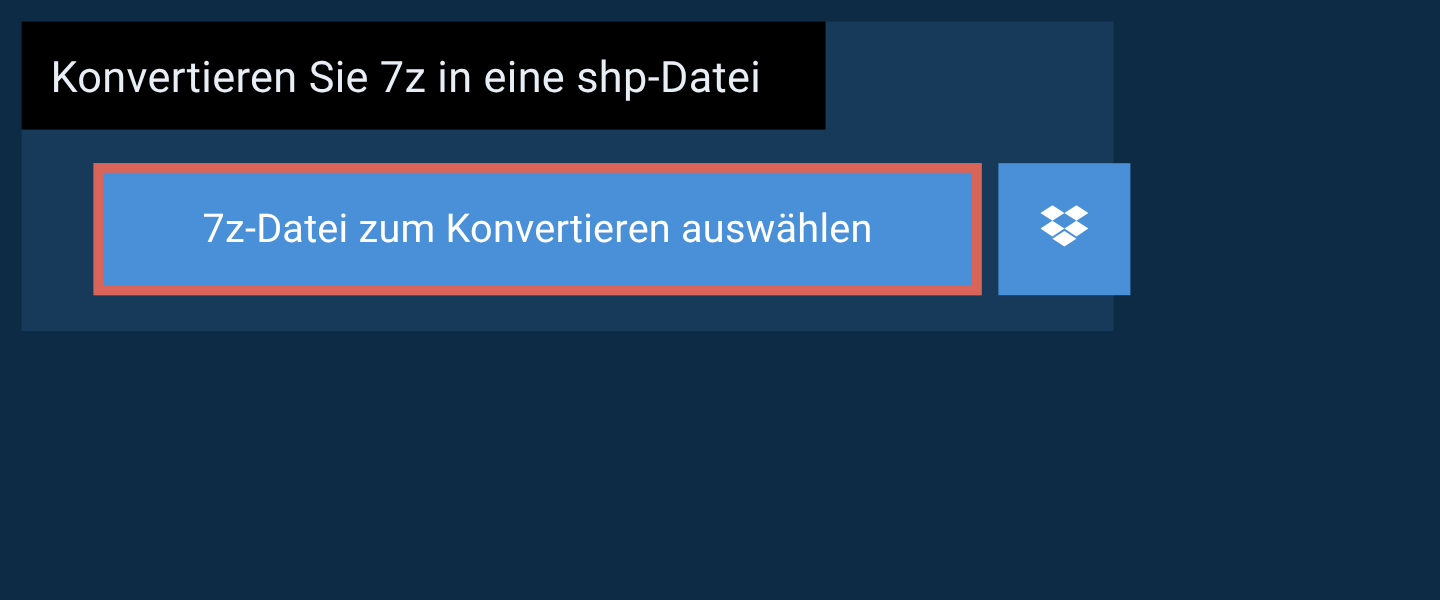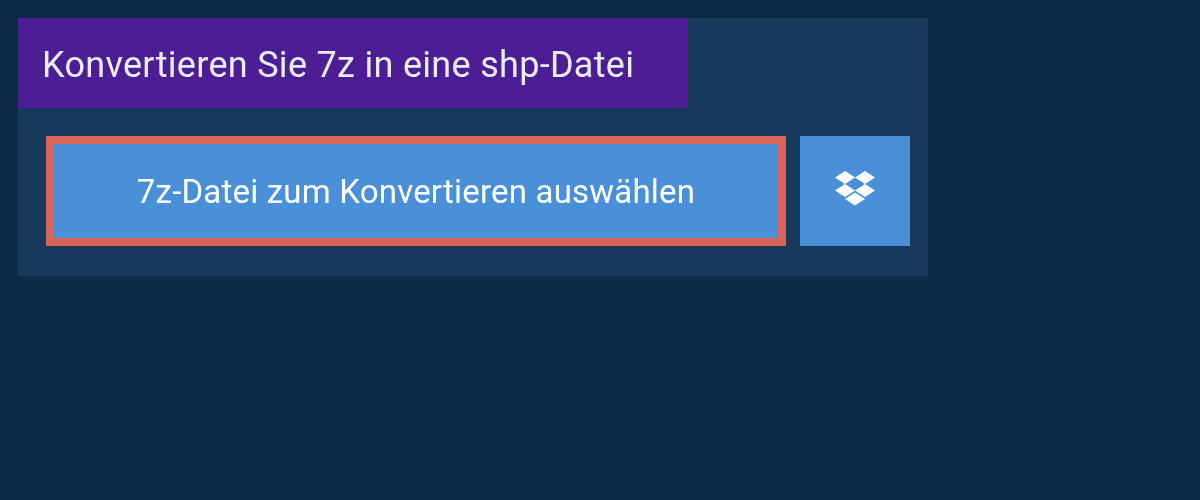--- a/index.html
+++ b/index.html
@@ -16,21 +16,21 @@
     }
     .panel {
       background-color: #173a5a;
       margin-left: 18px;
       margin-top: 18px;
       width: 910px;
     }
     .heading-wrap {
       padding: 26px 24px 22px 24px;
       display: inline-block;
-      background-color: #4c1d95;
+      background-color: #000000;
       width: 670px;
     }
     .heading {
       color: #e8eef5;
       font-size: 36px;
       font-weight: 400;
       letter-spacing: 0.3px;
     }
     .button-row {
       display: flex;
@@ -41,20 +41,21 @@
     .select-button {
       flex: 0 0 auto;
       width: 740px;
       background-color: #4a90d9;
       border: 8px solid #d96459;
       display: flex;
       align-items: center;
       justify-content: center;
       height: 110px;
       cursor: pointer;
+      margin-left: 32px;
     }
     .select-button-label {
       color: #ffffff;
       font-size: 33px;
       font-weight: 400;
       letter-spacing: 0.2px;
     }
     .dropbox-button {
       flex: 0 0 auto;
       width: 110px;

